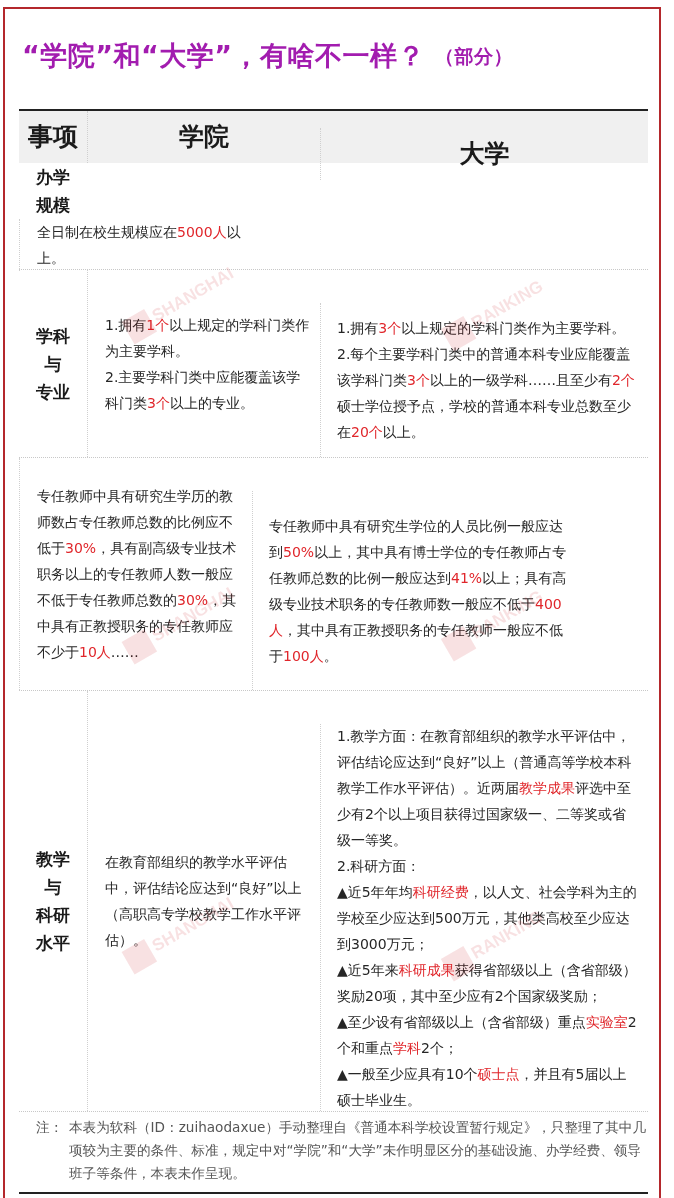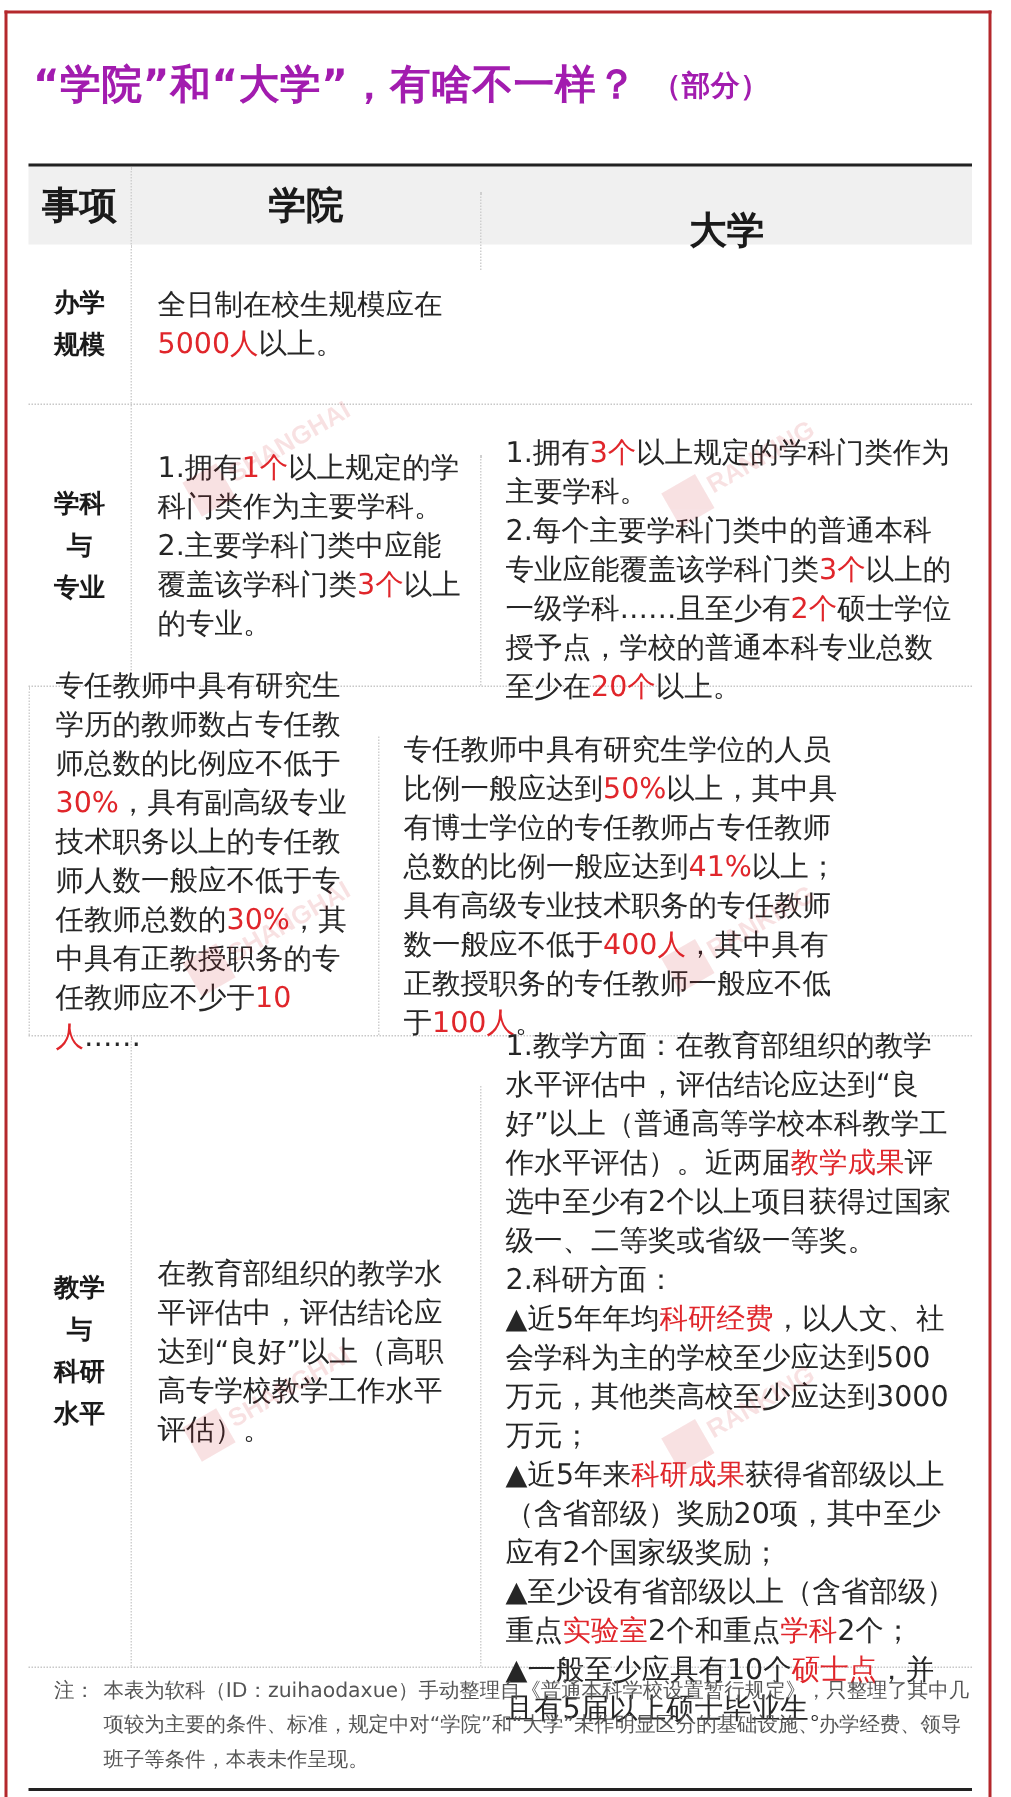--- a/index.html
+++ b/index.html
@@ -77,32 +77,32 @@
     }
     .row .lbl {
       justify-content: center;
       text-align: center;
       font-weight: bold;
       font-size: 17px;
       line-height: 28px;
       color: #1a1a1a;
     }
     .row .txt {
-      font-size: 19px;
+      font-size: 14px;
       line-height: 26px;
       color: #262626;
       padding-left: 17px;
       padding-right: 8px;
     }
     .row .c3.txt {
       padding-left: 16px;
       padding-right: 10px;
     }
     .red { color: #e0262b; }
-    .r1 { height: 107px; }
+    .r1 { height: 107px; flex-direction: column; }
     .r2 { height: 188px; }
     .r3 { height: 233px; }
     .r4 { height: 421px; }
     .note {
       position: absolute;
       left: 36px;
       top: 1116px;
       width: 612px;
       font-size: 13.6px;
       line-height: 23px;

